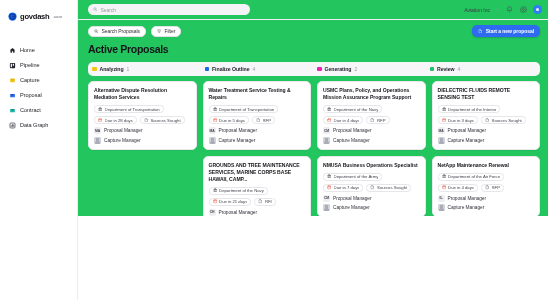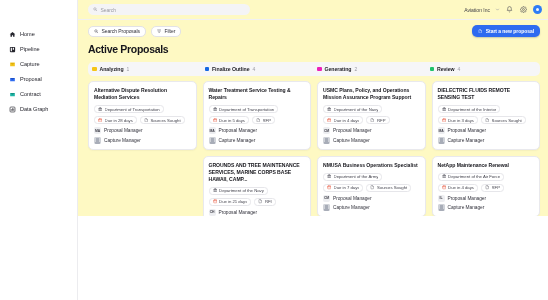--- a/index.html
+++ b/index.html
@@ -30,21 +30,21 @@
   .nav { margin-top: 20px; display: flex; flex-direction: column; gap: 1px; padding: 0 5px; }
   .nav-item {
     display: flex; align-items: center; gap: 4px;
     height: 14px; padding: 0 4px; border-radius: 4px; cursor: pointer;
   }
   .nav-ico { width: 7px; height: 7px; flex: 0 0 7px; display:flex; align-items:center; justify-content:center; }
   .nav-ico svg { display:block; }
   .nav-label { font-size: 5.6px; color: #26262e; font-weight: 500; letter-spacing: -0.05px; white-space: nowrap; }
 
   
-  .main { flex: 1; height: 216px; display: flex; flex-direction: column; background: #fef9c3; min-width:0; }
+  .main { flex: 1; height: 216px; display: flex; flex-direction: column; background: #22c55e; min-width:0; }
 
   .topbar {
     height: 20px; flex: 0 0 20px;
     display: flex; align-items: center;
     padding: 0 6px 0 10px;
     border-bottom: 1px solid #f0f0f2;
     gap: 6px;
   }
   .searchbox {
     width: 162px; height: 11px;
@@ -150,20 +150,30 @@
       radial-gradient(circle at 50% 104%, #a8adb8 0 3px, transparent 3.1px),
       #cfd2d8; }
   .prole { font-size: 4.8px; color: #33333d; font-weight: 500; letter-spacing:-0.04px; white-space: nowrap; }
 </style>
 </head>
 <body>
 
 <div id="app">
 
   <aside class="sidebar">
+    <div class="brand">
+      <span class="brand-mark">
+        <svg width="9" height="9" viewBox="0 0 24 24">
+          <circle cx="12" cy="12" r="11" fill="#1b6ef3"></circle>
+          <path d="M12 3a9 9 0 100 18 9 9 0 000-18zm0 4.2a4.8 4.8 0 014.2 2.5h-2.5a2.6 2.6 0 100 4.6h2.5A4.8 4.8 0 1112 7.2z" fill="#0b3ea8"></path>
+        </svg>
+      </span>
+      <span class="brand-text">govdash</span>
+      <span class="brand-tld">.com</span>
+    </div>
 
     <nav class="nav">
       <div class="nav-item">
         <span class="nav-ico">
           <svg width="7" height="7" viewBox="0 0 24 24" fill="#26262e">
               <path d="M12 3L2.5 11h2.6v9h5v-5.4h3.8V20h5v-9h2.6z"></path>
             </svg>
         </span>
         <span class="nav-label">Home</span>
       </div>

